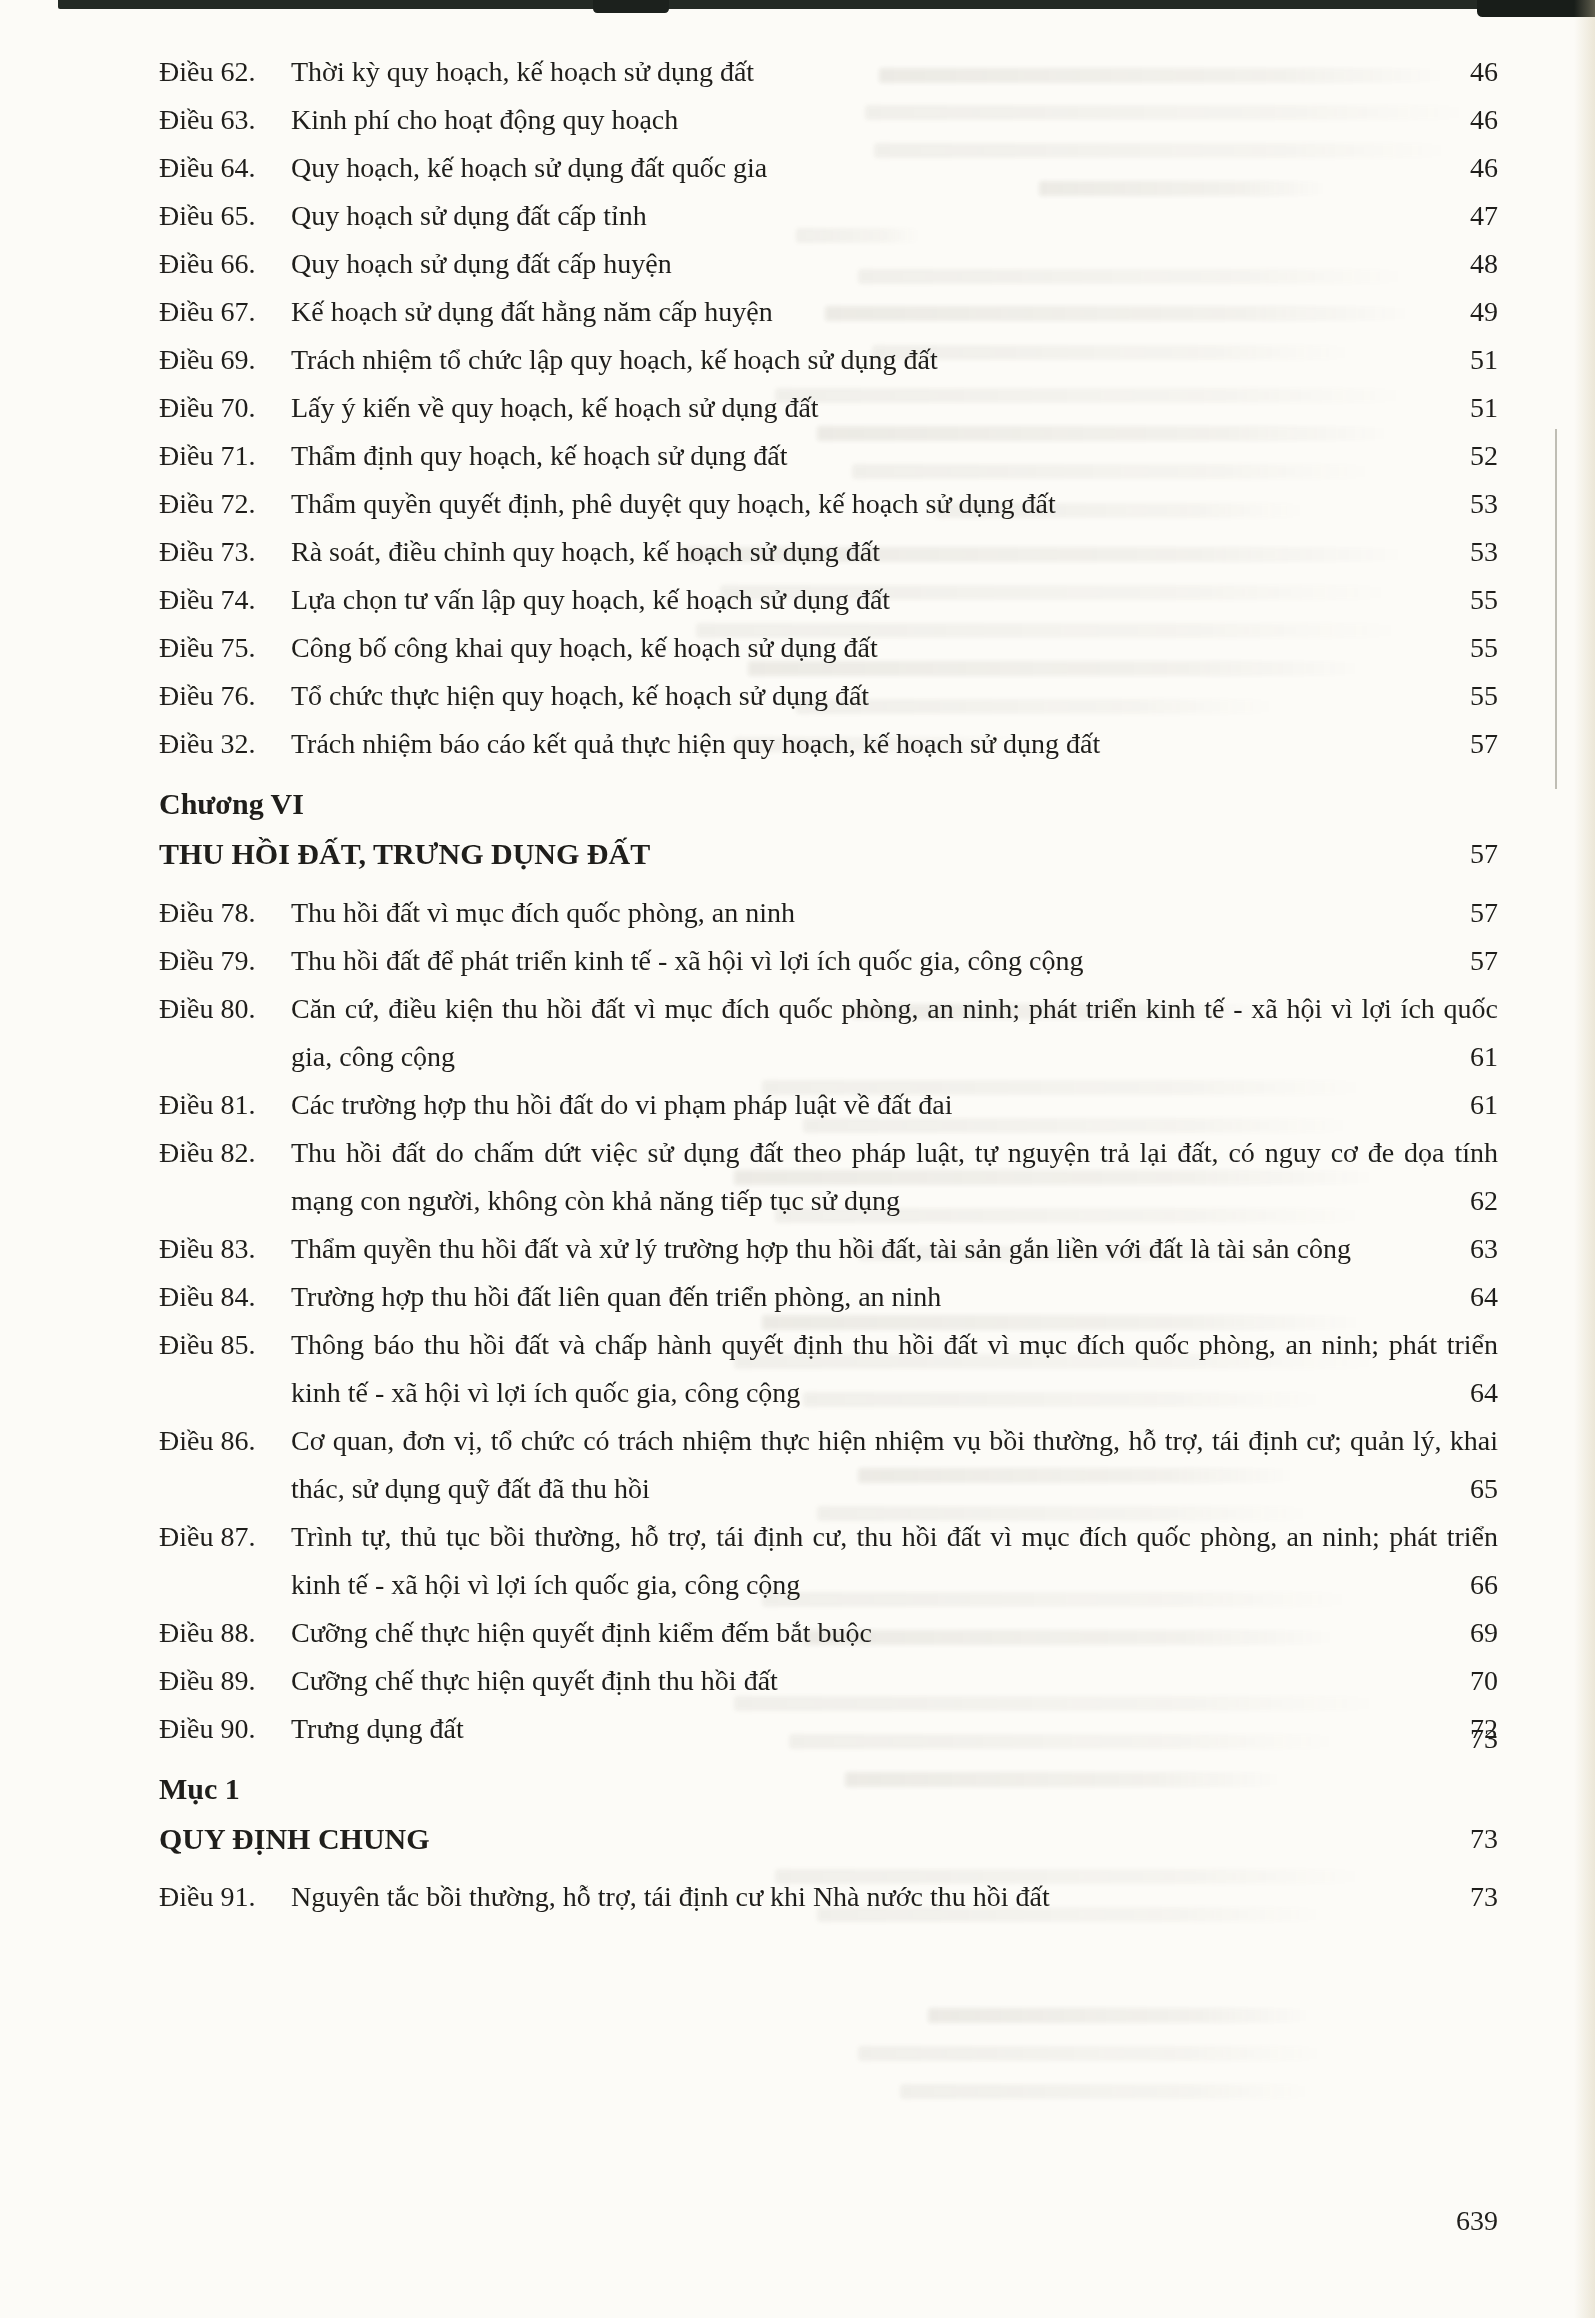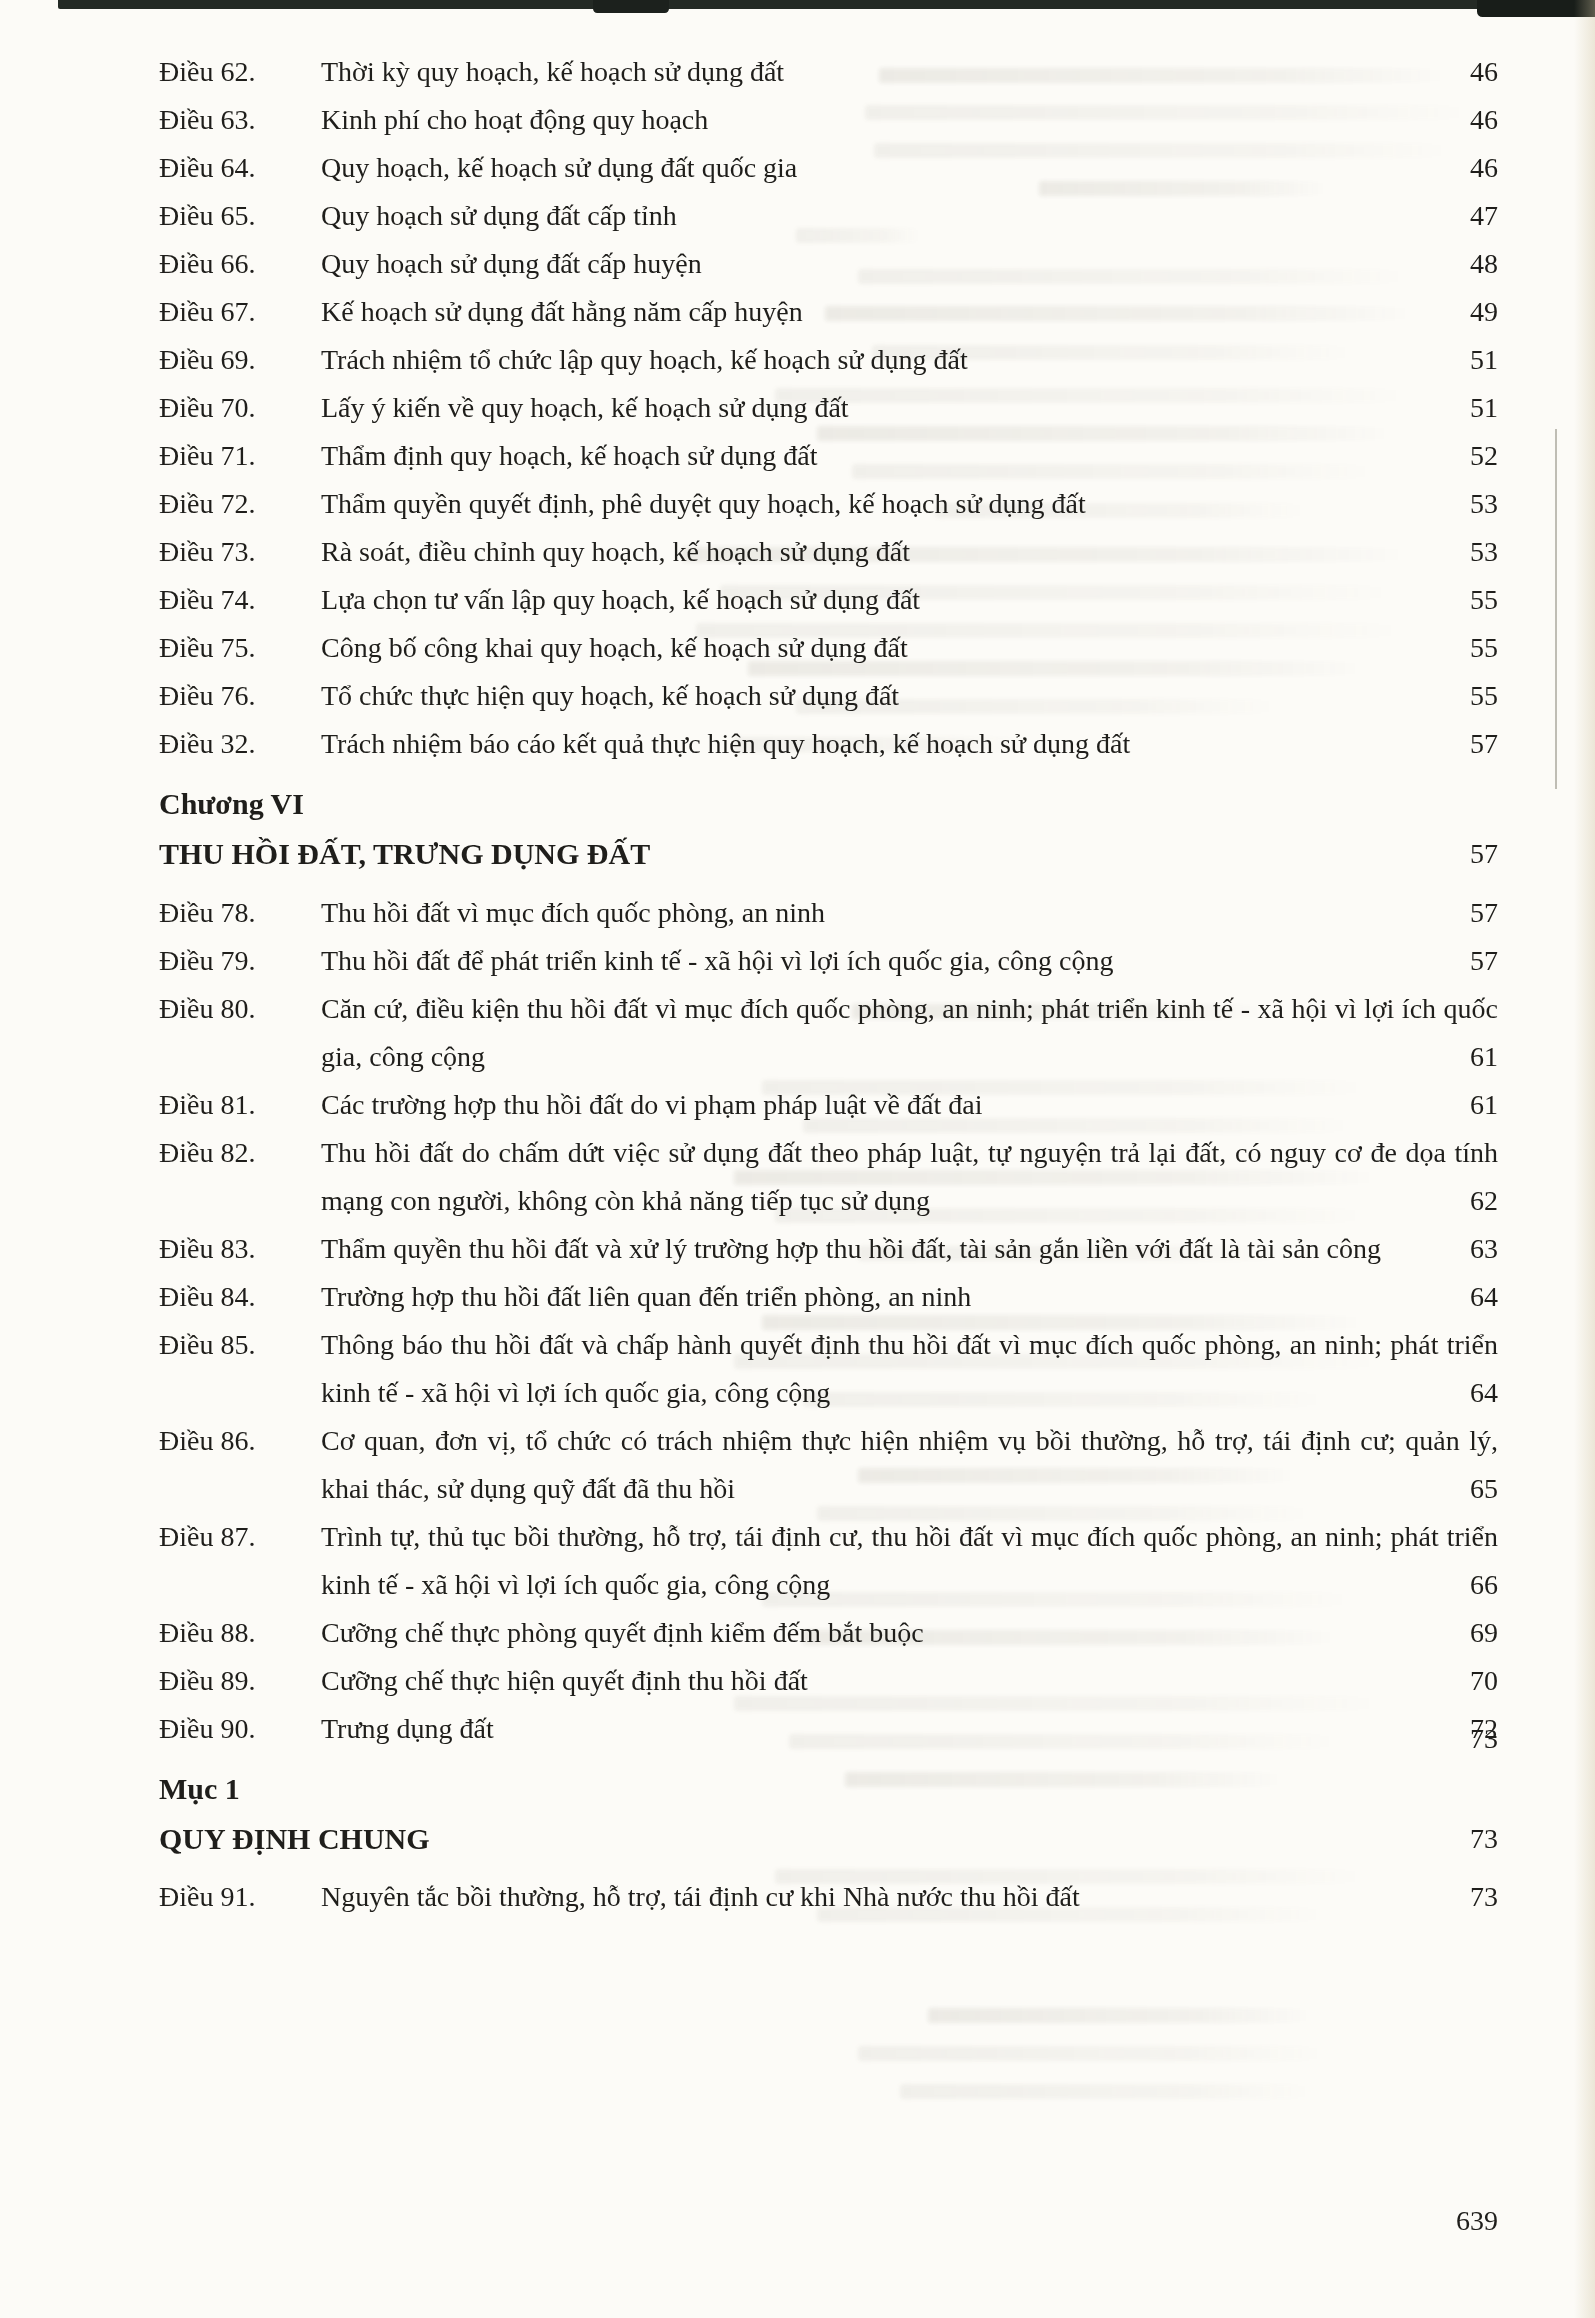--- a/index.html
+++ b/index.html
@@ -41,21 +41,21 @@
     position:absolute; height:14.5px;
     background:linear-gradient(90deg, rgba(108,104,90,.12), rgba(108,104,90,.07) 70%, rgba(108,104,90,0));
     filter:blur(2.1px); border-radius:2.8px;
   }
   
   .toc {
     position:absolute; left:159px; top:48px; width:1339px;
   }
   .entry-row {
     position:relative; display:flex;
-    font-size:28px; line-height:48px;gap:30px;
+    font-size:28px; line-height:48px;
   }
   .entry-label { flex:0 0 132px; }
   .entry-title { flex:1; text-align:justify; }
   .entry-page  { position:absolute; right:0; bottom:0; line-height:48px;margin-top:48px; }
   .chapter { margin:11px 0 9.7px; }
   .chapter-line {
     position:relative; 
     font-weight:bold; font-size:30px; line-height:50px;
   }
   .chapter-line .pg {
@@ -245,21 +245,21 @@
         <span class="entry-title">Cơ quan, đơn vị, tổ chức có trách nhiệm thực hiện nhiệm vụ bồi thường, hỗ trợ, tái định cư; quản lý, khai thác, sử dụng quỹ đất đã thu hồi</span>
         <span class="entry-page">65</span>
       </div>
       <div class="entry-row">
         <span class="entry-label">Điều 87.</span>
         <span class="entry-title">Trình tự, thủ tục bồi thường, hỗ trợ, tái định cư, thu hồi đất vì mục đích quốc phòng, an ninh; phát triển kinh tế - xã hội vì lợi ích quốc gia, công cộng</span>
         <span class="entry-page">66</span>
       </div>
       <div class="entry-row">
         <span class="entry-label">Điều 88.</span>
-        <span class="entry-title">Cưỡng chế thực phòng quyết định kiểm đếm bắt buộc</span>
+        <span class="entry-title">Cưỡng chế thực hiện quyết định kiểm đếm bắt buộc</span>
         <span class="entry-page">69</span>
       </div>
       <div class="entry-row">
         <span class="entry-label">Điều 89.</span>
         <span class="entry-title">Cưỡng chế thực hiện quyết định thu hồi đất</span>
         <span class="entry-page">70</span>
       </div>
       <div class="entry-row">
         <span class="entry-label">Điều 90.</span>
         <span class="entry-title">Trưng dụng đất</span>

